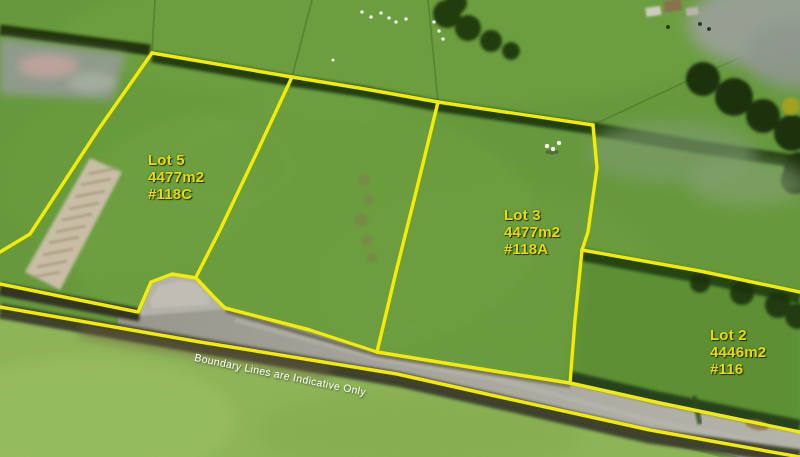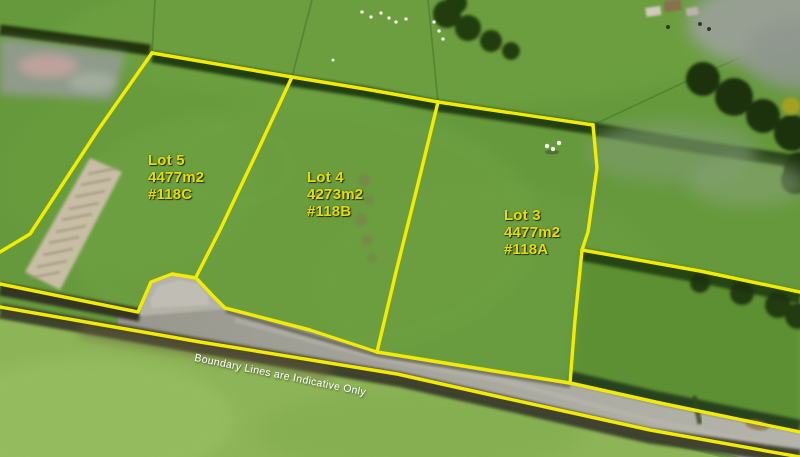--- a/index.html
+++ b/index.html
@@ -194,25 +194,25 @@
       <polyline points="0,284 138,312 151,282 172,274 196,278 213,296 225,308 310,330 377,352 500,372 570,383 660,403 800,432"></polyline>
       <polyline points="0,307 200,342 397,374 500,397 650,430 800,457"></polyline>
     </g>
   </svg>
 
   <div class="lot-label" style="left:148px;top:151px">
     <div>Lot 5</div>
     <div>4477m2</div>
     <div>#118C</div>
   </div>
-  <div class="lot-label" style="left:307px;top:168px">
-    <div>Lot 4</div>
-    <div>4273m2</div>
-    <div>#118B</div>
-  </div>
   <div class="lot-label" style="left:504px;top:206px">
     <div>Lot 3</div>
     <div>4477m2</div>
     <div>#118A</div>
   </div>
+  <div class="lot-label" style="left:710px;top:326px">
+    <div>Lot 2</div>
+    <div>4446m2</div>
+    <div>#116</div>
+  </div>
 
   <div class="disclaimer">Boundary Lines are Indicative Only</div>
 </div>
 
 </body></html>

